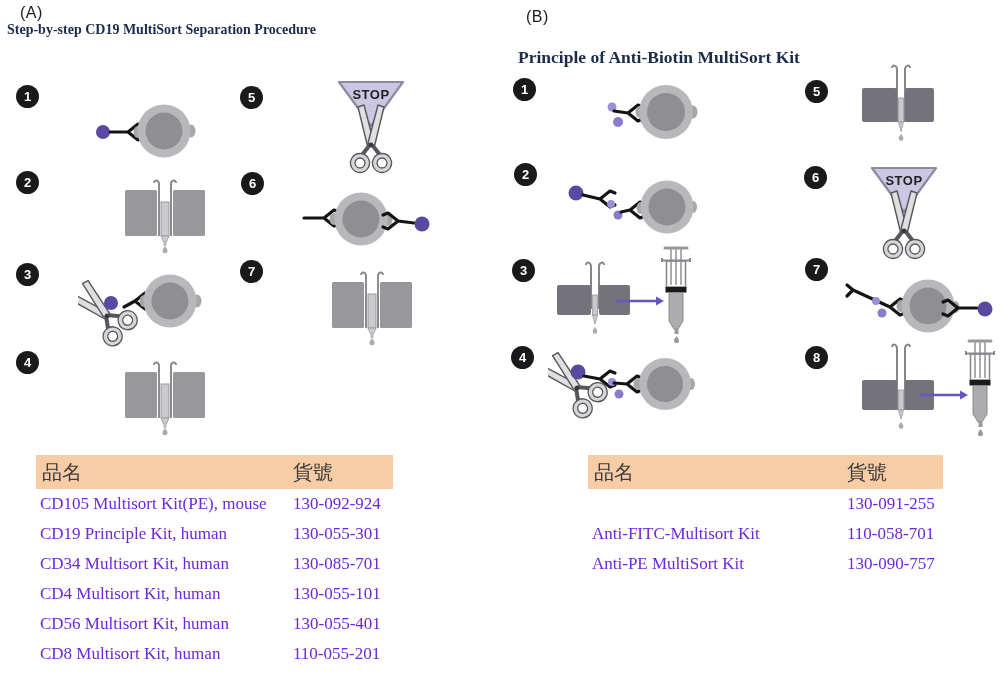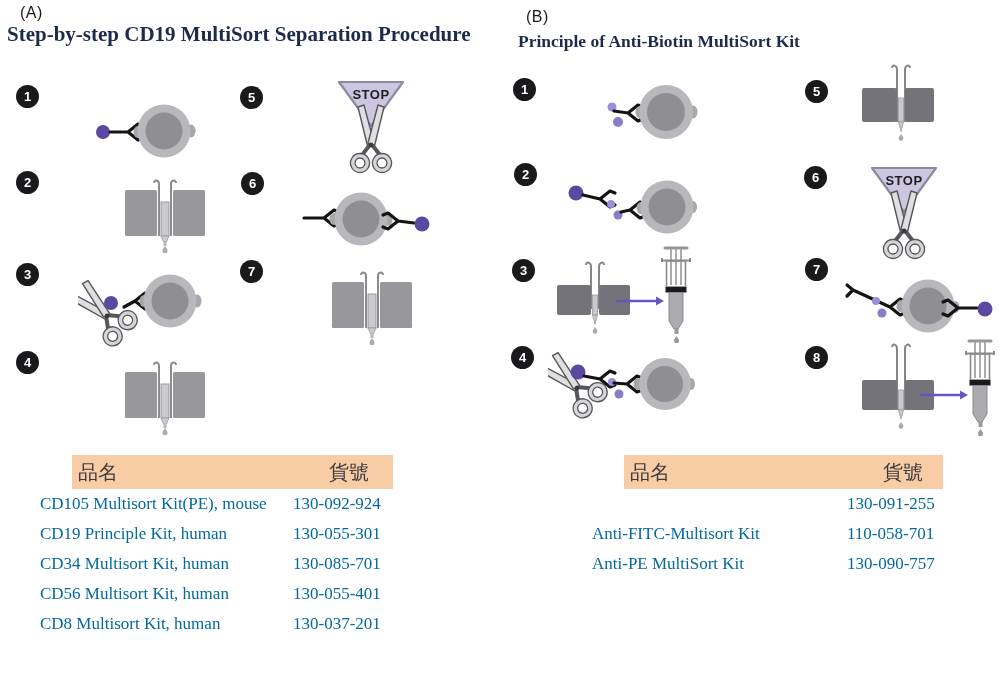--- a/index.html
+++ b/index.html
@@ -1,45 +1,45 @@
 <!DOCTYPE html>
 <html><head>
 <meta charset="utf-8">
 <style>
   html,body{margin:0;padding:0;background:#fff;}
   .page{position:relative;width:1000px;height:685px;background:#ffffff;overflow:hidden;
         font-family:"Liberation Sans",sans-serif;}
   .abs{position:absolute;}
   .panel-label{font-size:16px;color:#1a1a1a;letter-spacing:.5px;}
   .panel-title{font-family:"Liberation Serif",serif;font-weight:bold;color:#1c2b4a;}
-  .title-a{font-size:21px;}
+  .title-a{font-size:14px;}
   .title-b{font-size:17.5px;}
   .badge{position:absolute;width:23px;height:23px;border-radius:50%;background:#1a1a1c;
          color:#ffffff;font:700 13px/23px "Liberation Sans",sans-serif;text-align:center;}
   .tbl{position:absolute;font-family:"Liberation Serif",serif;}
   .thead{position:relative;height:34px;line-height:34px;background:#f8cca5;
-         font-size:20px;color:#3b3b3d;margin-left:36px;}
-  .trow{position:relative;height:30px;line-height:30px;font-size:17px;color:#0369a1;}
+         font-size:20px;color:#3b3b3d;}
+  .trow{position:relative;height:30px;line-height:30px;font-size:17px;color:#6d28d9;}
   .hname{position:absolute;left:6px;}
   .tname{position:absolute;left:4px;white-space:nowrap;}
   .hcode,.tcode{position:absolute;white-space:nowrap;}
   .tbl-a .hcode,.tbl-a .tcode{left:257px;}
   .tbl-b .hcode,.tbl-b .tcode{left:259px;}
   svg{display:block;}
 </style>
 </head>
 <body>
 
 <div class="page">
 
   <div class="abs panel-label" style="left:20px;top:4px;">(A)</div>
   <div class="abs panel-title title-a" style="left:7px;top:22px;">Step-by-step CD19 MultiSort Separation Procedure</div>
 
   <div class="abs panel-label" style="left:526px;top:8px;">(B)</div>
-  <div class="abs panel-title title-b" style="left:518px;top:31px;">Principle of Anti-Biotin MultiSort Kit</div>
+  <div class="abs panel-title title-b" style="left:518px;top:47px;">Principle of Anti-Biotin MultiSort Kit</div>
 
   <div class="badge" style="left:16px;top:85px;">1</div>
   <div class="badge" style="left:16px;top:171px;">2</div>
   <div class="badge" style="left:16px;top:263px;">3</div>
   <div class="badge" style="left:16px;top:351px;">4</div>
   <div class="badge" style="left:240px;top:86px;">5</div>
   <div class="badge" style="left:241px;top:172px;">6</div>
   <div class="badge" style="left:240px;top:260px;">7</div>
 
   <div class="badge" style="left:513px;top:78px;">1</div>
@@ -286,26 +286,30 @@
     </div>
     <div class="trow">
       <span class="tname">CD19 Principle Kit, human</span>
       <span class="tcode">130-055-301</span>
     </div>
     <div class="trow">
       <span class="tname">CD34 Multisort Kit, human</span>
       <span class="tcode">130-085-701</span>
     </div>
     <div class="trow">
+      <span class="tname">CD4 Multisort Kit, human</span>
+      <span class="tcode">130-055-101</span>
+    </div>
+    <div class="trow">
       <span class="tname">CD56 Multisort Kit, human</span>
       <span class="tcode">130-055-401</span>
     </div>
     <div class="trow">
       <span class="tname">CD8 Multisort Kit, human</span>
-      <span class="tcode">130-037-201</span>
+      <span class="tcode">110-055-201</span>
     </div>
   </div>
 
   <div class="tbl tbl-b" style="left:588px;top:455px;width:355px;">
     <div class="thead">
       <span class="hname">品名</span>
       <span class="hcode">貨號</span>
     </div>
     <div class="trow">
       <span class="tcode">130-091-255</span>

